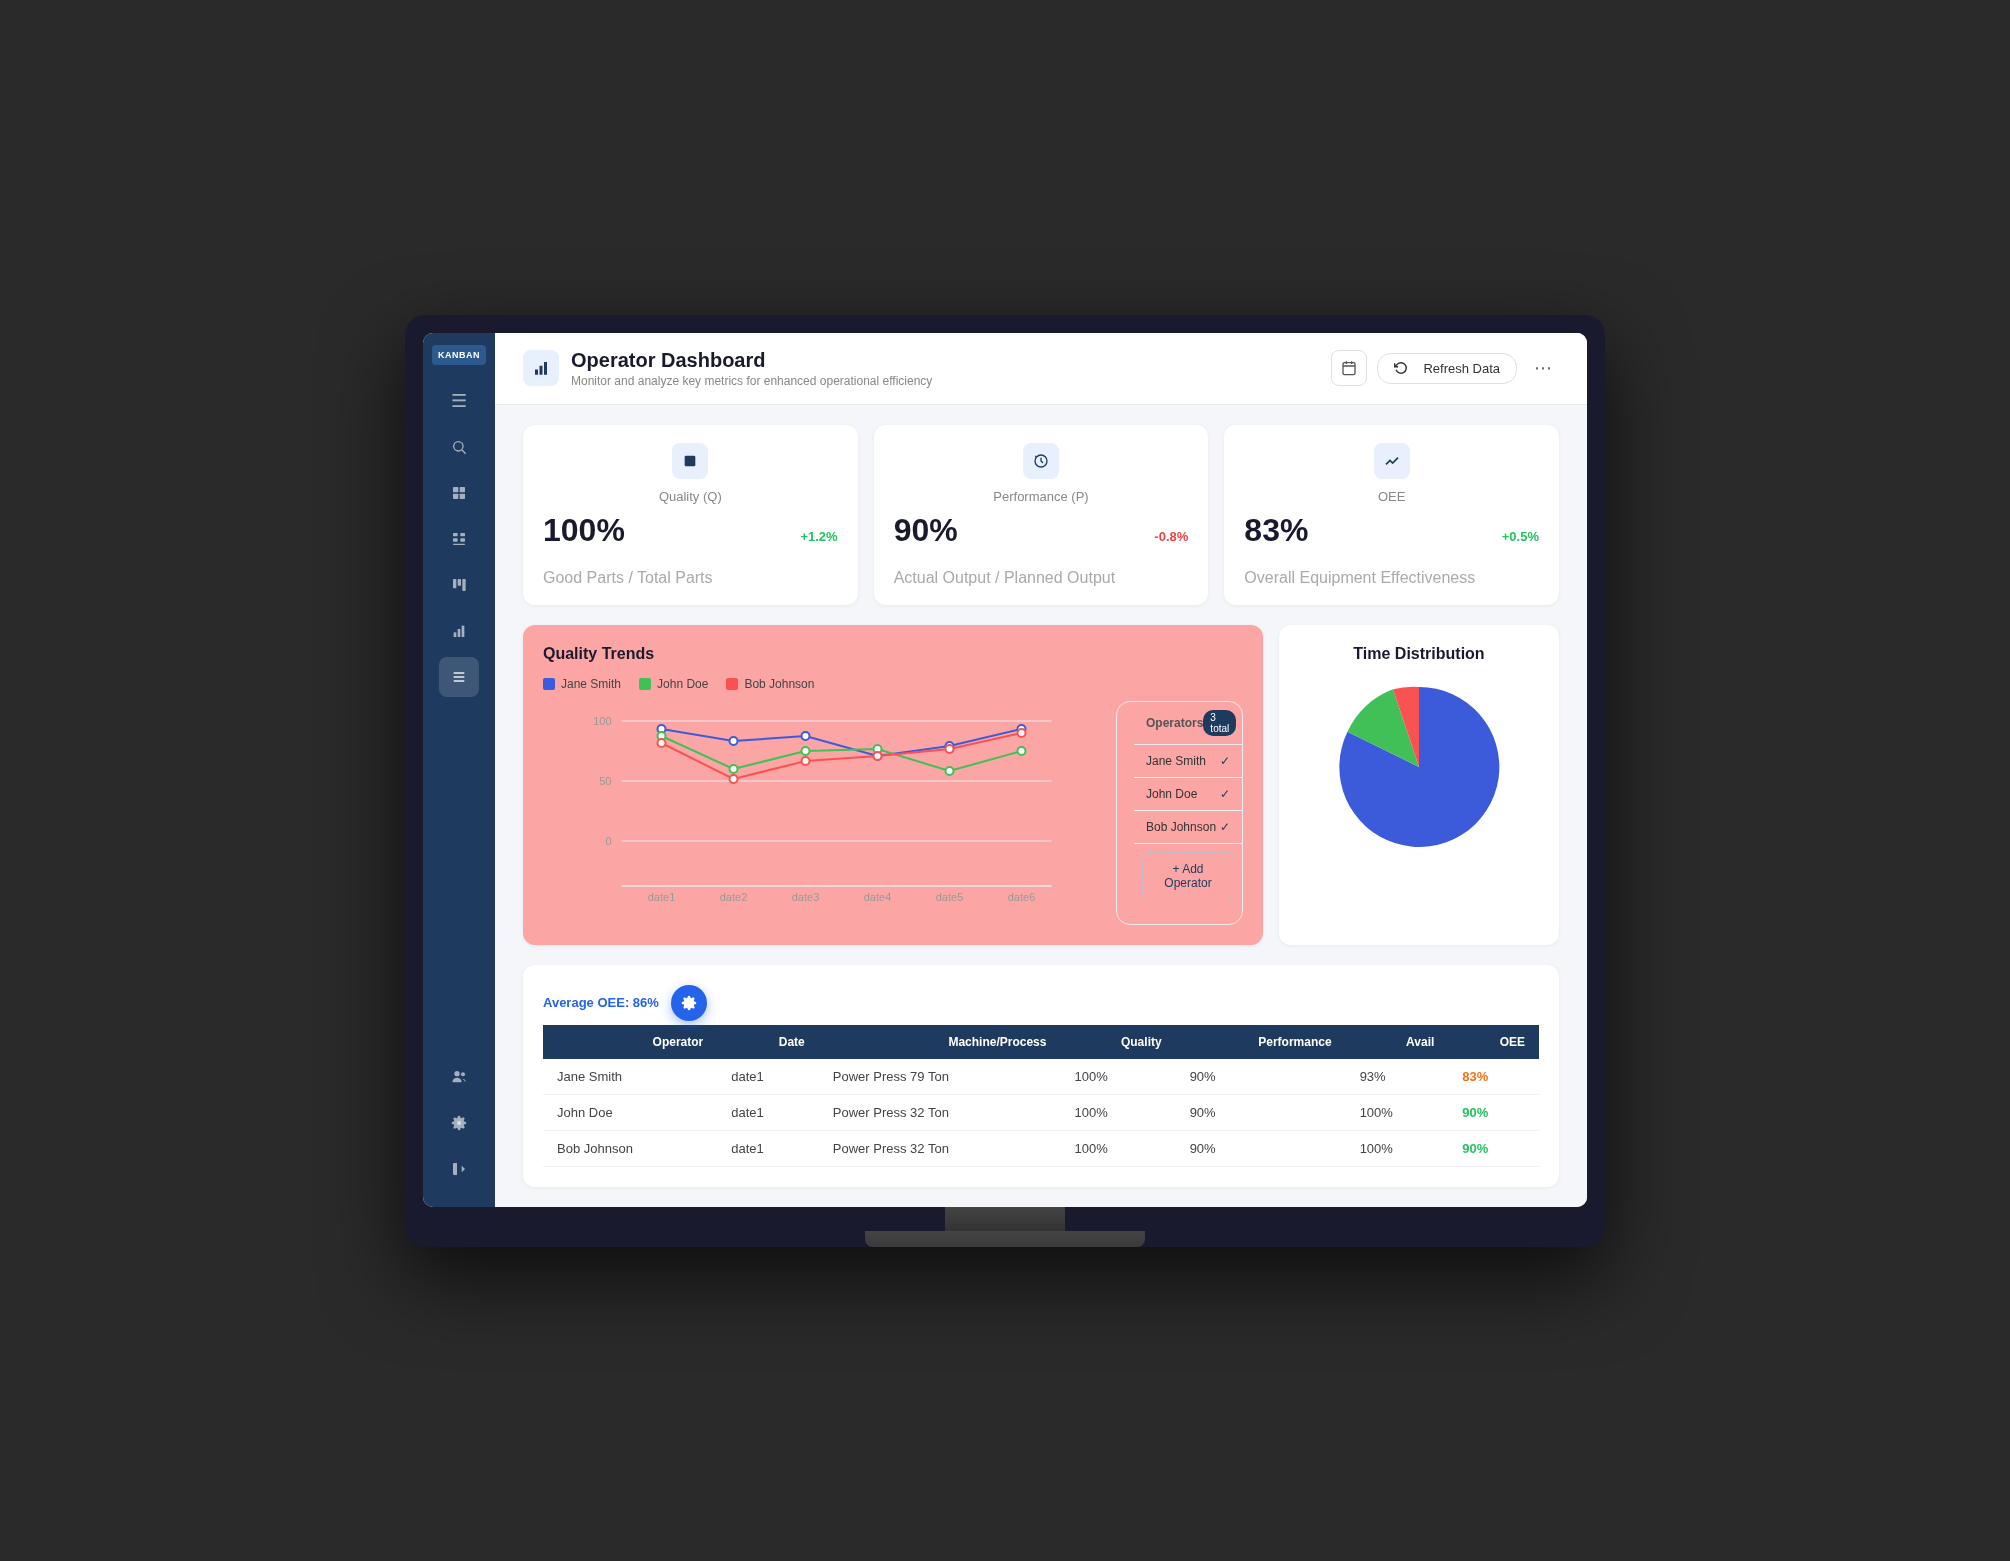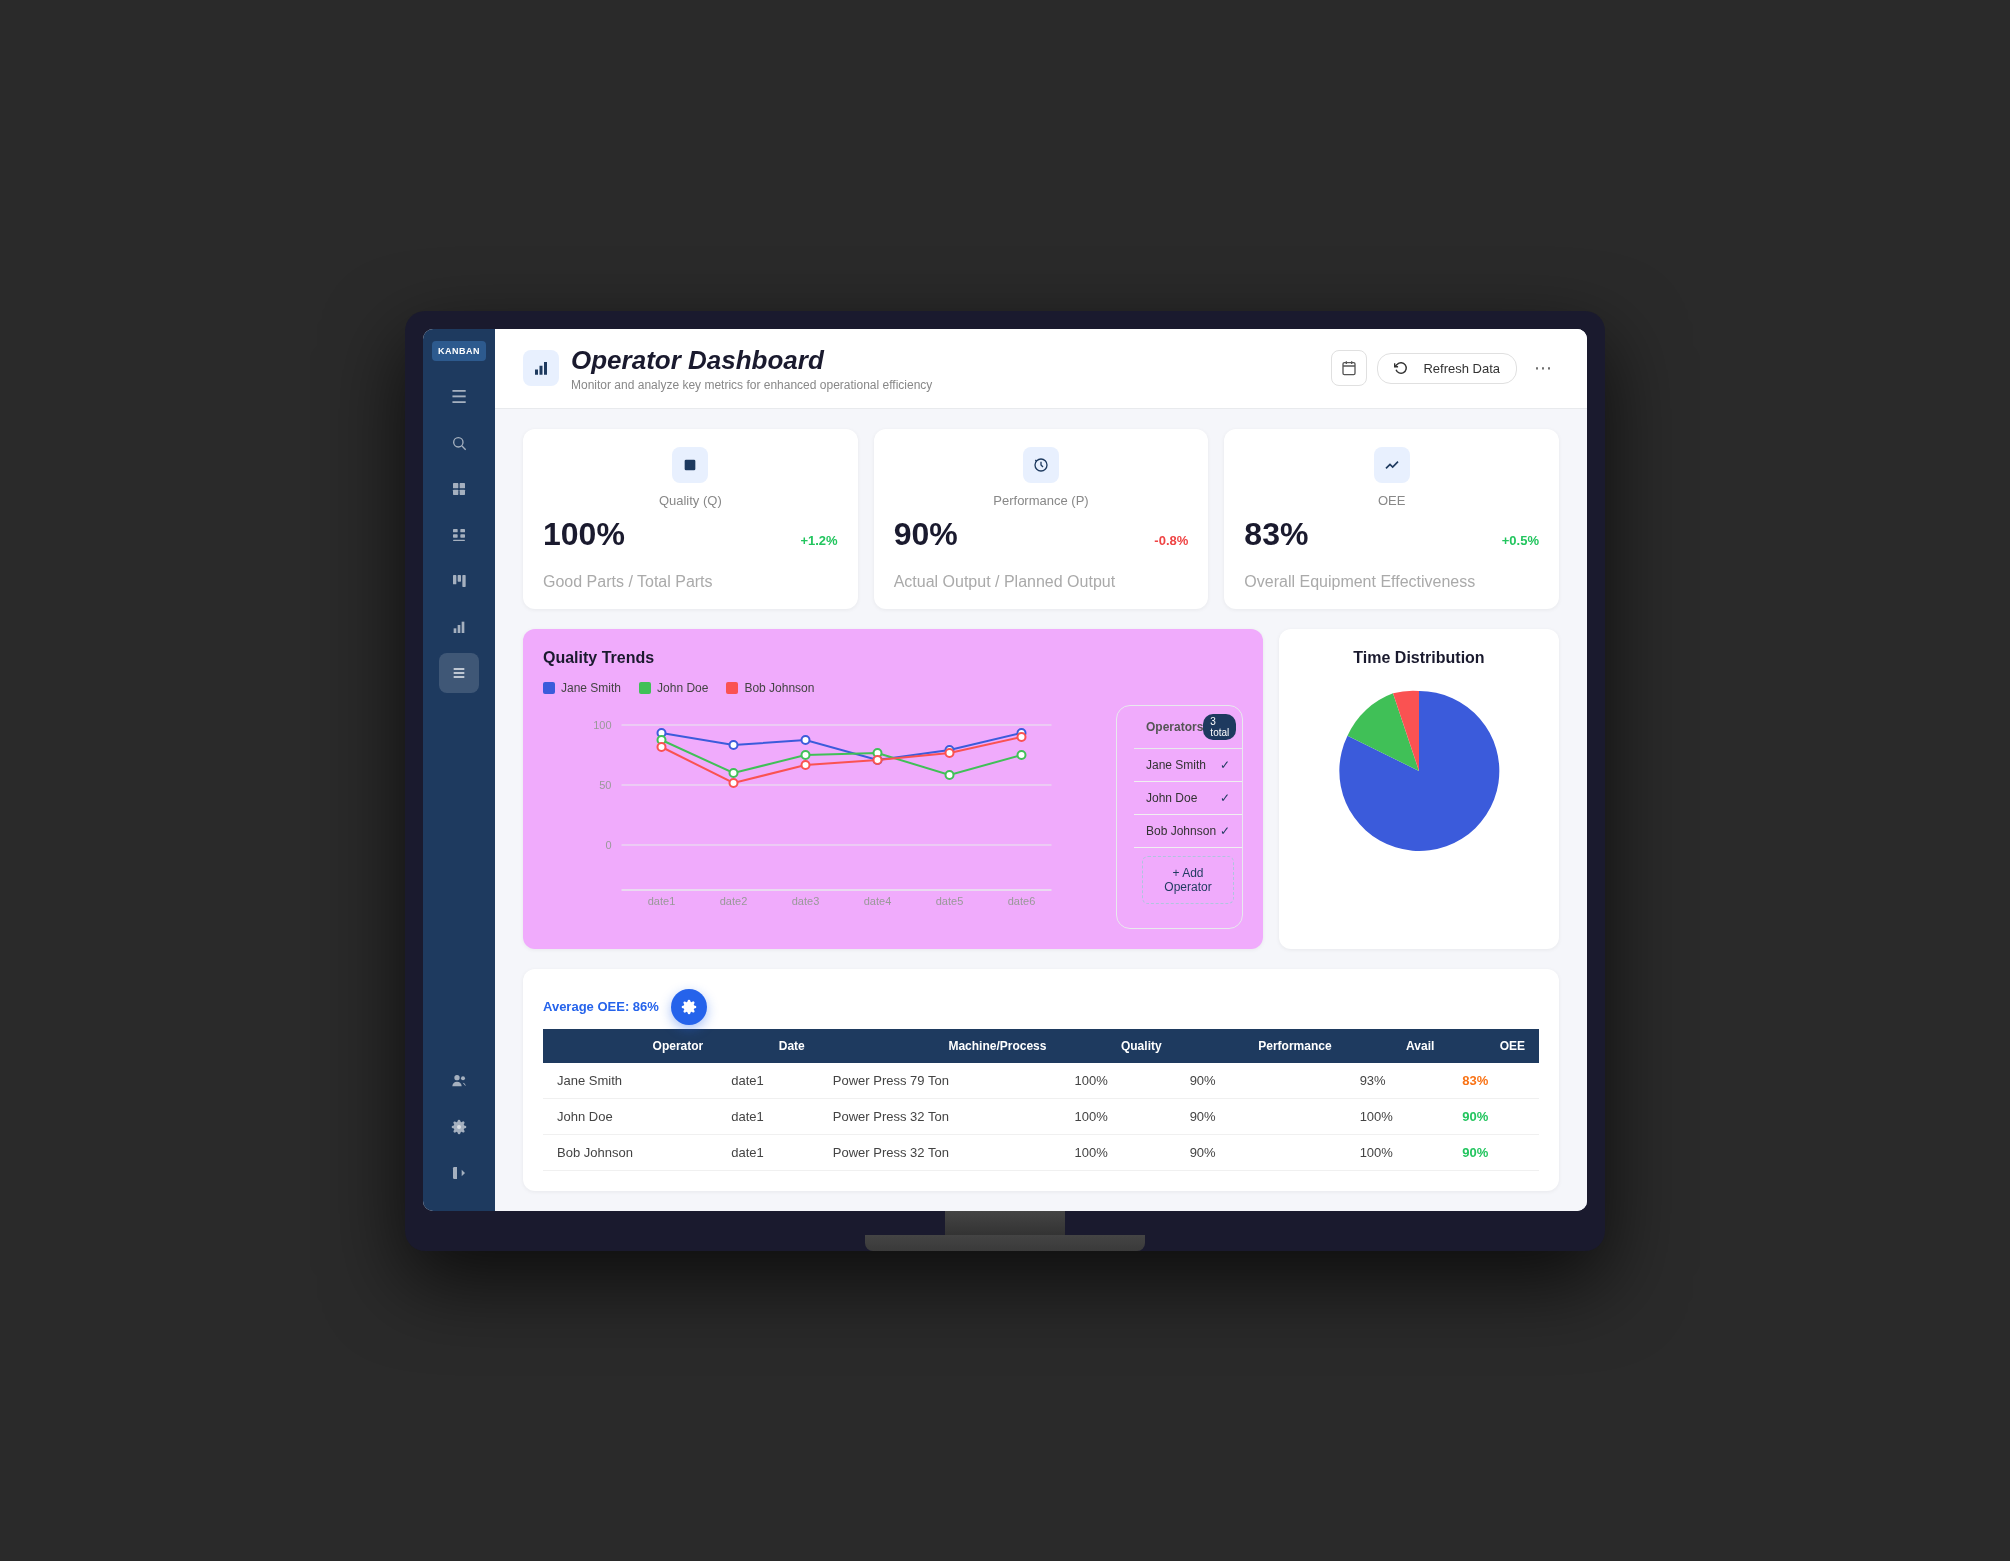--- a/index.html
+++ b/index.html
@@ -78,21 +78,21 @@
     }
     .header-left { display: flex; align-items: center; gap: 12px; }
     .header-icon {
       width: 36px; height: 36px;
       background: #e8f0fe;
       border-radius: 8px;
       display: flex; align-items: center; justify-content: center;
       color: #1e3a5f;
       font-size: 16px;
     }
-    .header-title { font-size: 26px; font-weight: 700; color: #1a1a2e; font-style: italic; }
+    .header-title { font-size: 20px; font-weight: 700; color: #1a1a2e; }
     .header-subtitle { font-size: 12px; color: #888; margin-top: 2px; }
     .header-right { display: flex; align-items: center; gap: 10px; }
     .btn-calendar {
       width: 36px; height: 36px;
       background: white;
       border: 1px solid #e0e0e0;
       border-radius: 8px;
       display: flex; align-items: center; justify-content: center;
       cursor: pointer;
       color: #555;
@@ -146,21 +146,21 @@
     .kpi-change-neg { color: #ef4444; font-size: 13px; font-weight: 600; }
     .kpi-desc { font-size: 16px; color: #aaa; margin-top: 20px; }
     
     .mid-row {
       display: grid;
       grid-template-columns: 1fr 280px;
       gap: 16px;
       margin-bottom: 20px;
     }
     .chart-card {
-      background: #f0abfc;
+      background: #fca5a5;
       border-radius: 12px;
       padding: 20px;
       box-shadow: 0 1px 4px rgba(0,0,0,0.06);
     }
     .section-title { font-size: 16px; font-weight: 700; color: #1a1a2e; margin-bottom: 14px; }
     .chart-area { display: flex; gap: 16px; }
     .chart-svg-wrap { flex: 1; }
     .operators-panel {
       width: 127px;
       border: 1px solid #e8eaed;

